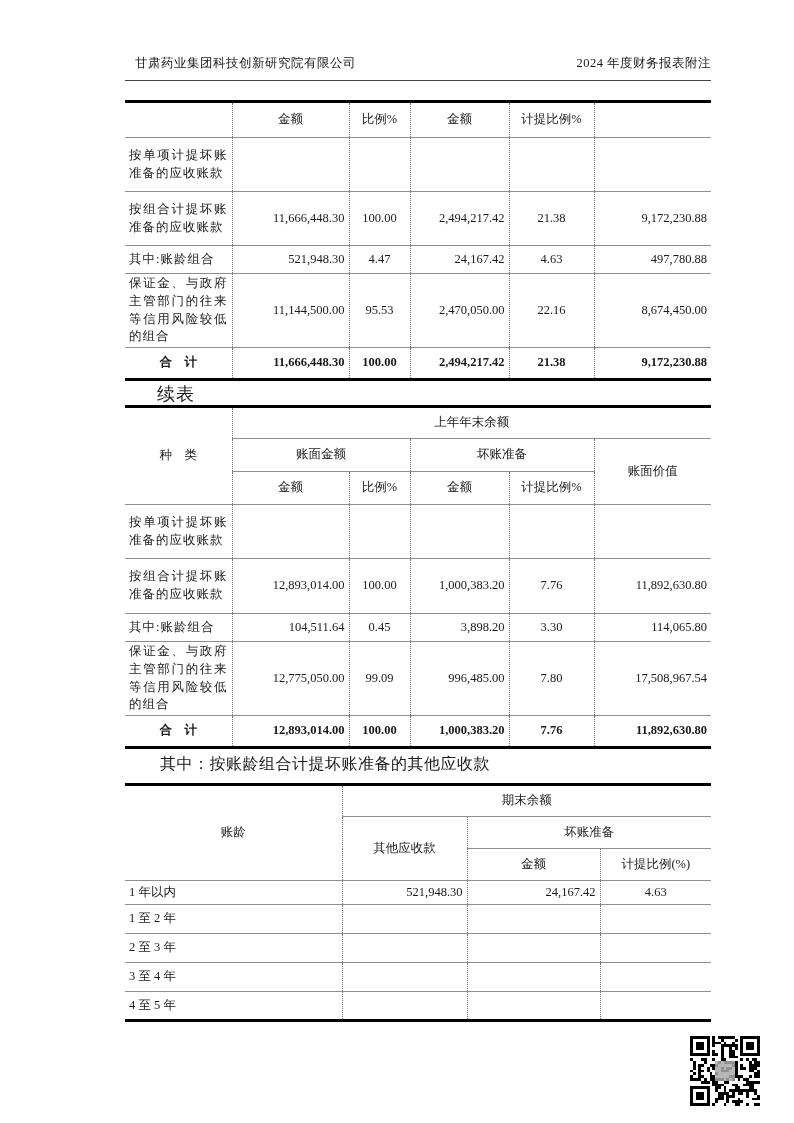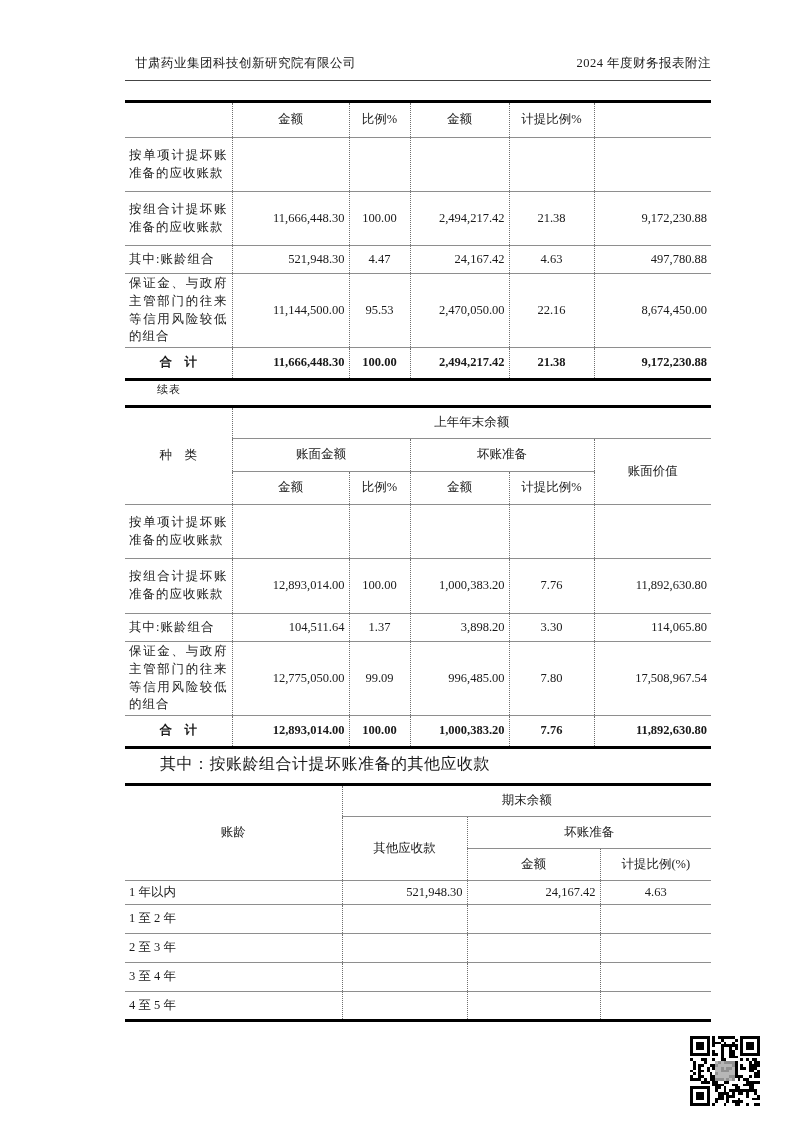--- a/index.html
+++ b/index.html
@@ -34,21 +34,21 @@
   .lbl { text-align:justify; padding:2px 3px 2px 7px; letter-spacing:1px; }
   .lbl3{ text-align:left; padding-left:9px; }
   .num { text-align:right; padding-right:10px; }
   .pct { text-align:center; }
   tr.total td { font-weight:bold; }
   tr.h28 td { height:28px; } tr.h31 td { height:24px; } tr.h29 td { height:29px; }
   tr.h32 td { height:32px; } tr.h33 td { height:33px; } tr.h36 td { height:36px; }
   tr.h54 td { height:54px; } tr.h55 td { height:55px; }
   tr.h73 td { height:73px; } tr.h74 td { height:74px; }
 
-  .cont-label { position:absolute; left:157px; top:382px; font-size:11px; letter-spacing:1px; }
+  .cont-label { position:absolute; left:157px; top:382px; font-size:18px; letter-spacing:1px; }
   .note-line  { position:absolute; left:160px; top:754px; font-size:16px; letter-spacing:0.5px; }
 
   .page-number { position:absolute; left:0; top:1046px; width:794px; text-align:center; font-size:12px; }
 
   .qr { position:absolute; left:688px; top:1036px; width:74px; height:70px; }
   .qr svg { width:100%; height:100%; shape-rendering:crispEdges; }
 </style>
 </head>
 <body>
 
@@ -163,21 +163,21 @@
         <td class="lbl eL">按组合计提坏账准备的应收账款</td>
         <td class="num">12,893,014.00</td>
         <td class="pct">100.00</td>
         <td class="num">1,000,383.20</td>
         <td class="pct">7.76</td>
         <td class="num eR">11,892,630.80</td>
       </tr>
       <tr class="h28">
         <td class="lbl eL">其中:账龄组合</td>
         <td class="num">104,511.64</td>
-        <td class="pct">1.37</td>
+        <td class="pct">0.45</td>
         <td class="num">3,898.20</td>
         <td class="pct">3.30</td>
         <td class="num eR">114,065.80</td>
       </tr>
       <tr class="h74">
         <td class="lbl eL">保证金、与政府主管部门的往来等信用风险较低的组合</td>
         <td class="num">12,775,050.00</td>
         <td class="pct">99.09</td>
         <td class="num">996,485.00</td>
         <td class="pct">7.80</td>

